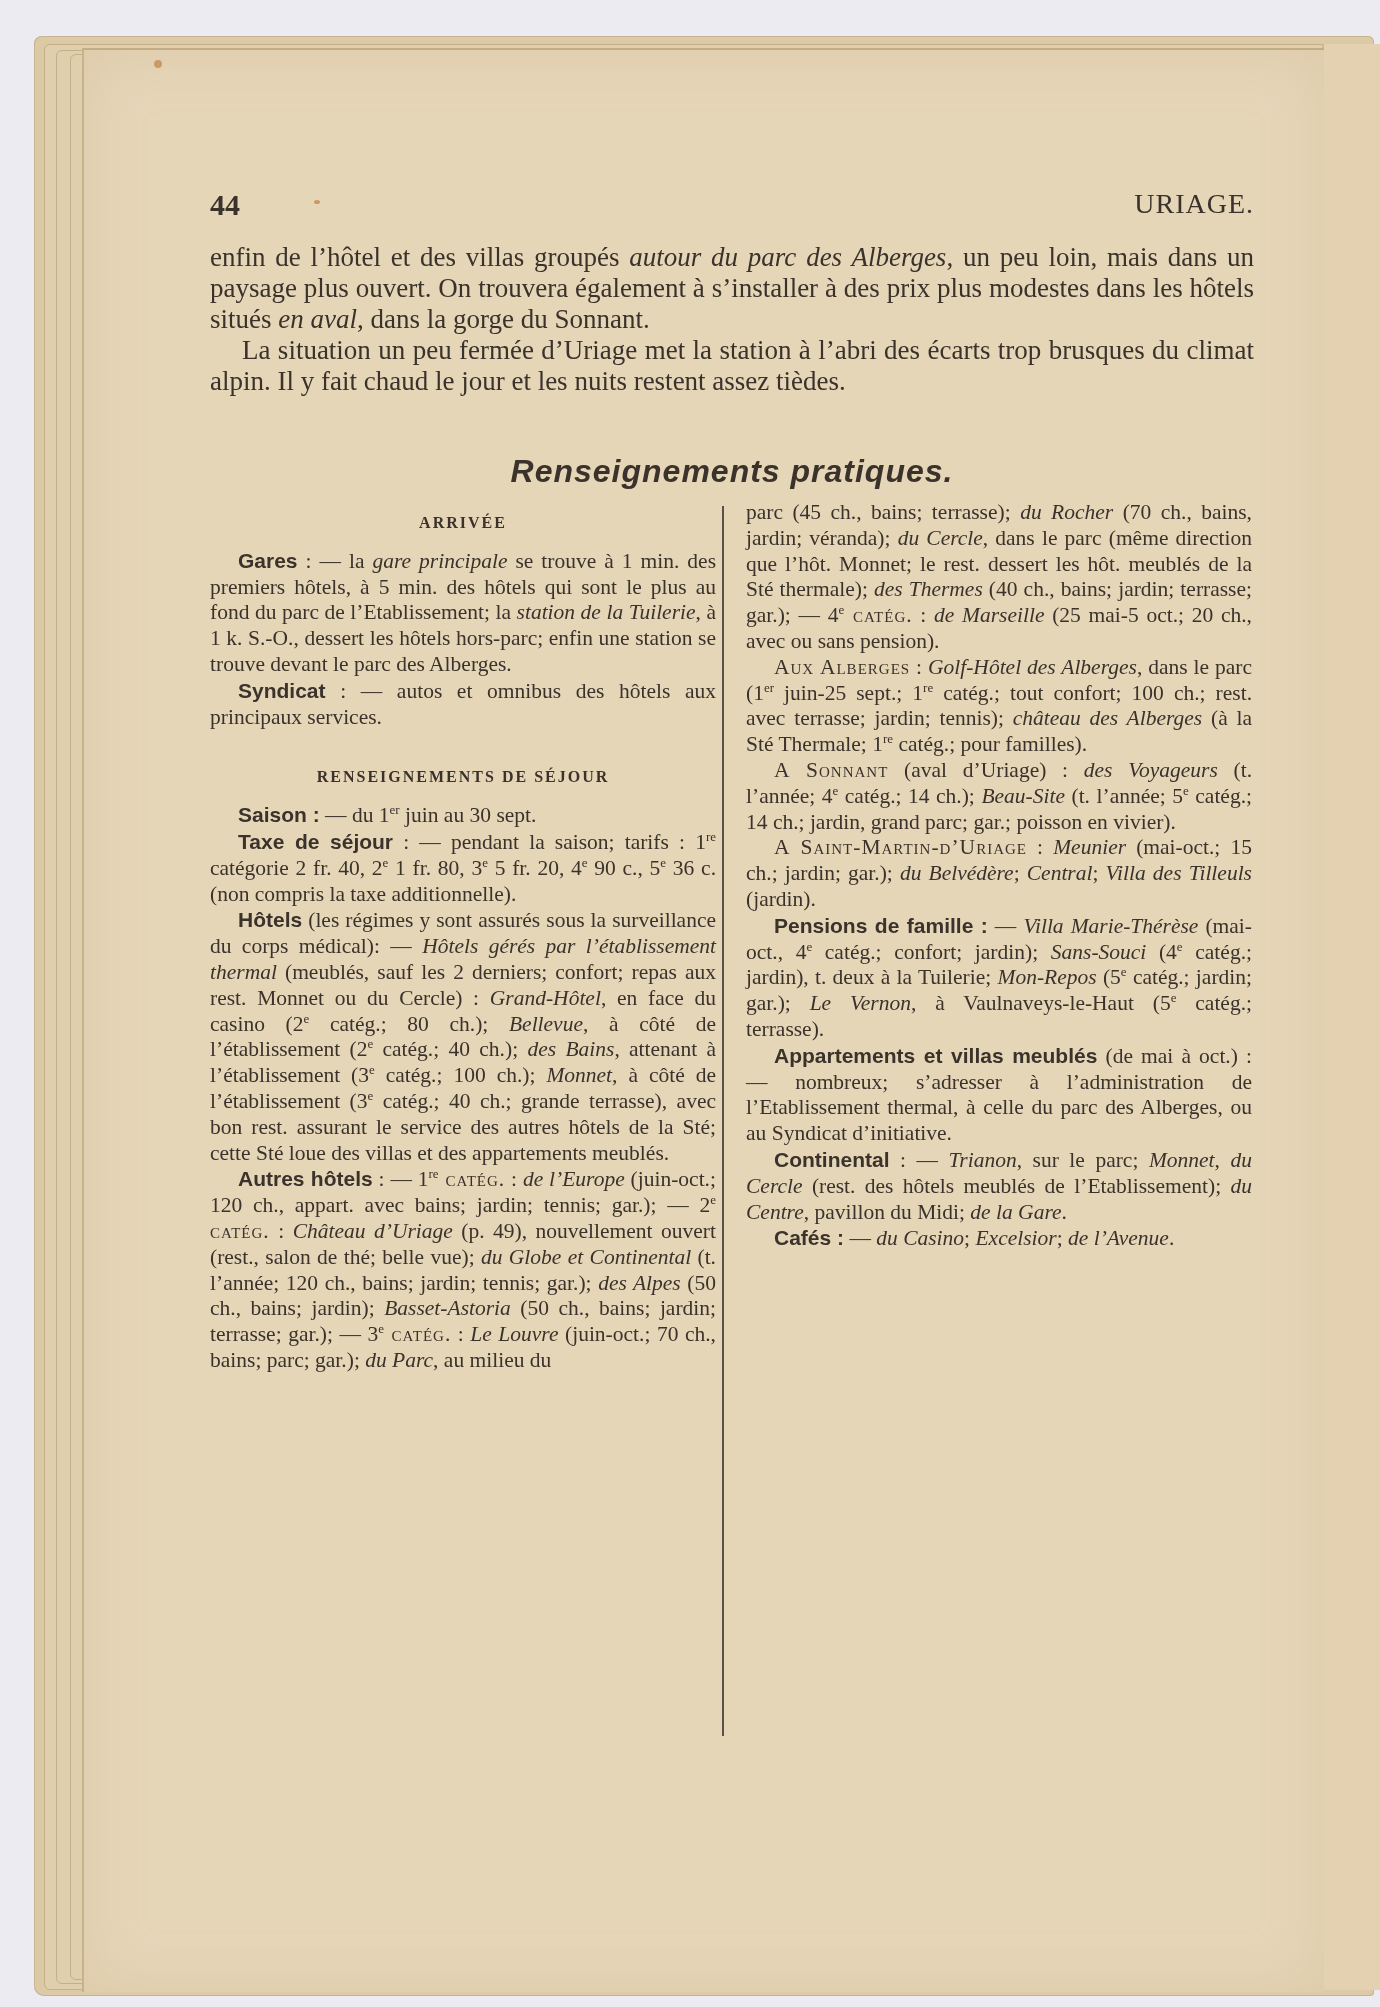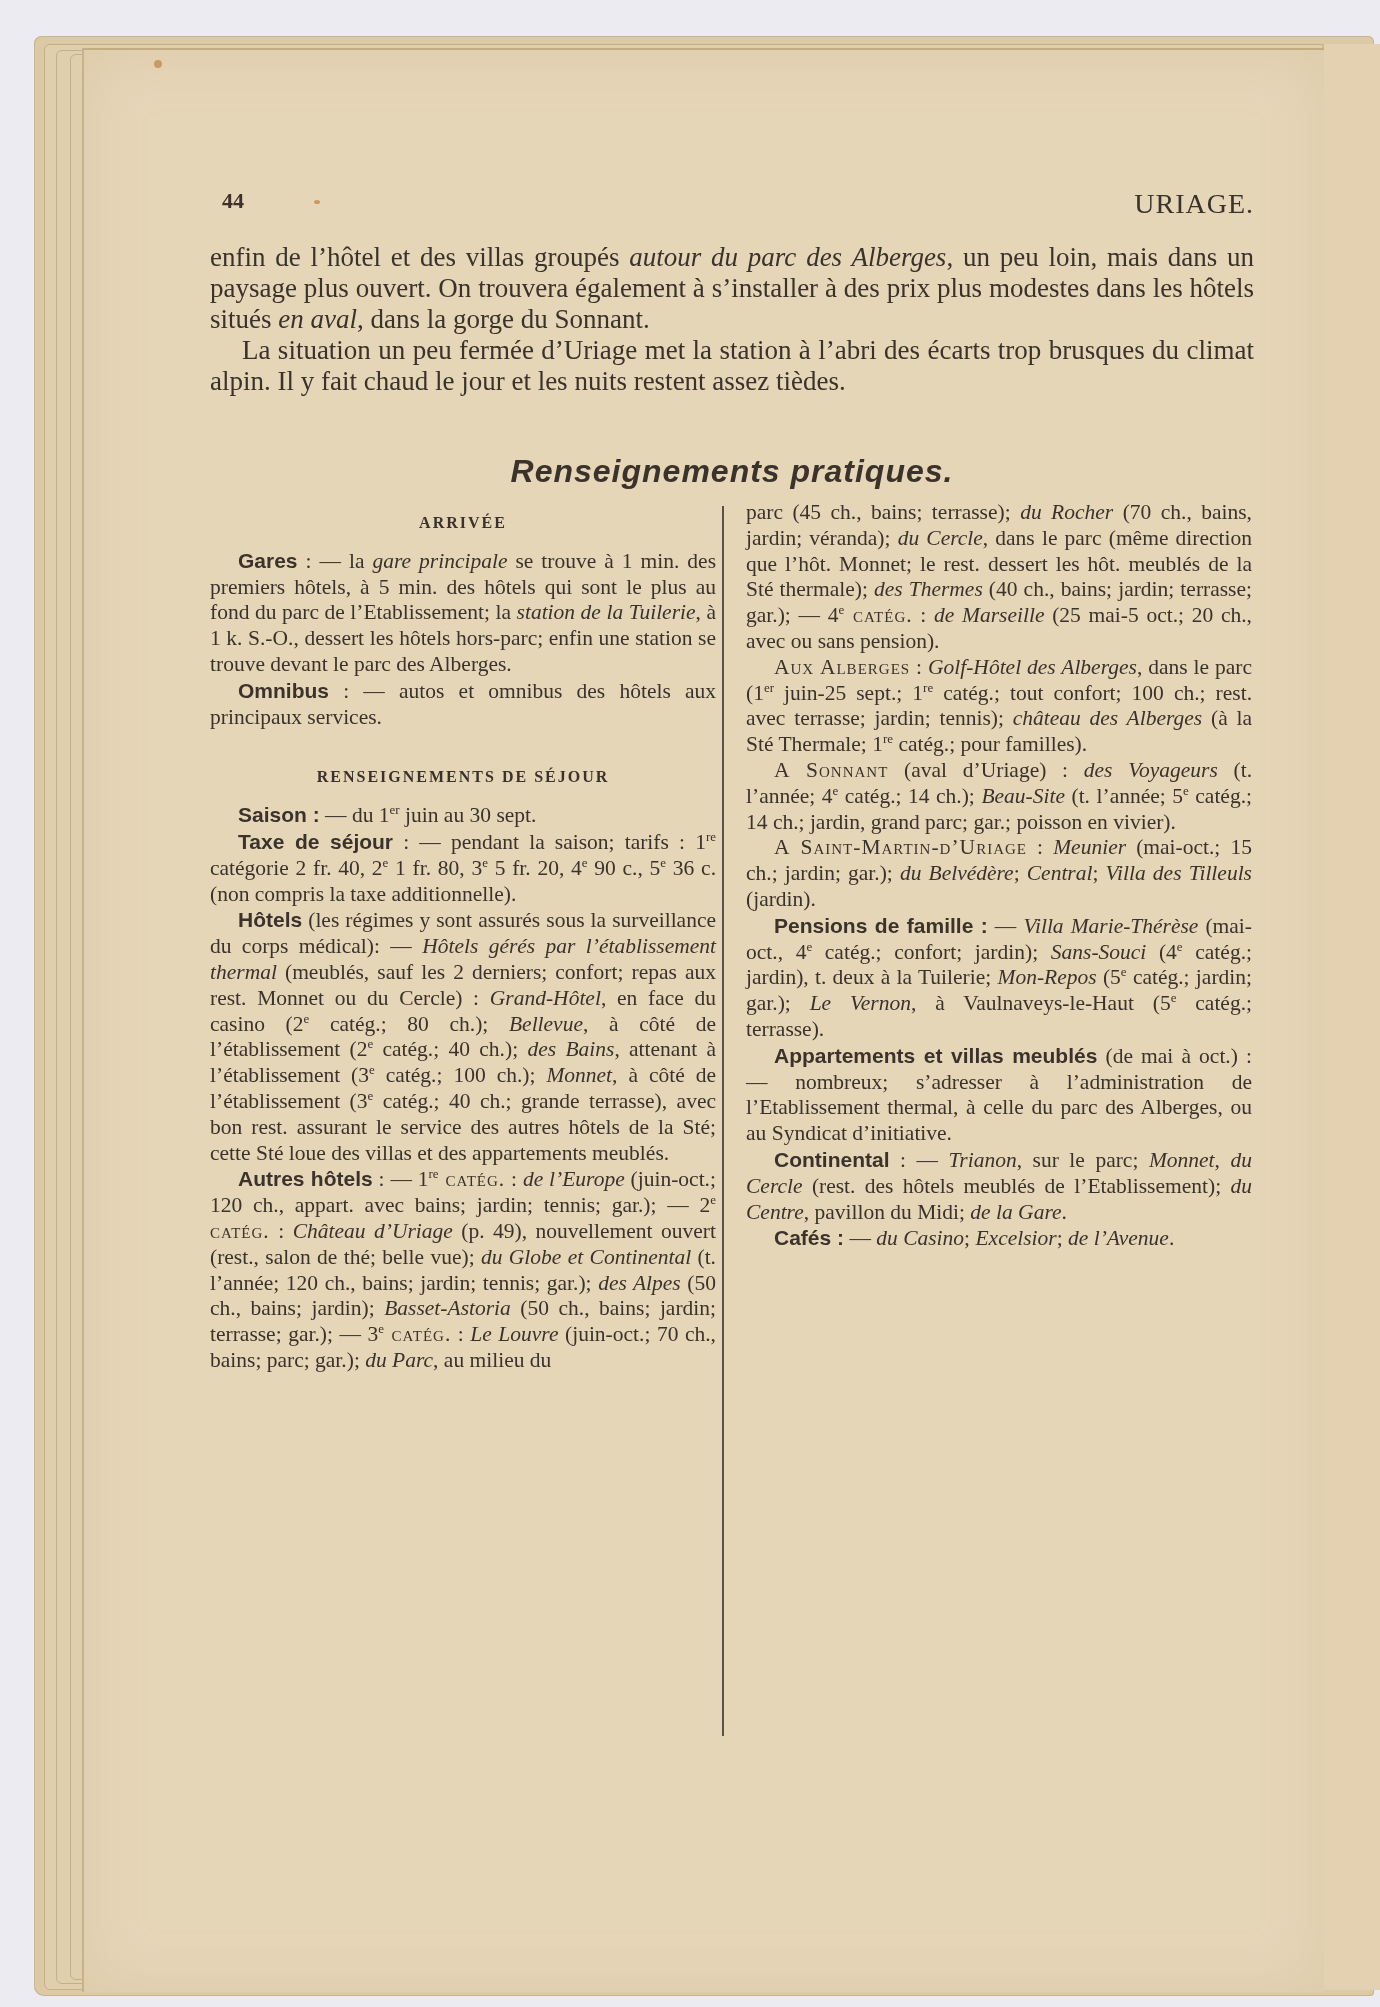--- a/index.html
+++ b/index.html
@@ -24,21 +24,21 @@
     background: #e6d6b8;
     border-left: 2px solid #c7b28b; border-top: 2px solid #c2ac84;
     box-shadow: inset 0 0 60px rgba(190,165,120,0.25);
   }
   .right-strip {
     position: absolute; left: 1322px; top: 44px; width: 58px; height: 1946px;
     background: #e3d1b1; border-left: 2px solid #cdb894;
   }
   .content { position: absolute; left: 210px; top: 188px; width: 1044px; }
   .running-head { position: relative; height: 36px; }
-  .page-num { position: absolute; left: 12px; top: 0; font-size: 22px; font-weight: bold; font-family: "Liberation Serif", serif; }
+  .page-num { position: absolute; left: 0; top: 0; font-size: 30px; font-weight: bold; font-family: "Liberation Serif", serif; }
   .head-title { position: absolute; left: 0; right: 0; text-align: right; font-size: 28px; letter-spacing: 1px; }
   .intro { margin-top: 18px; font-size: 27px; line-height: 31px; text-align: justify; }
   .intro p { margin: 0; }
   .intro p.indent { text-indent: 32px; }
   .section-title {
     text-align: center; font-style: italic; font-weight: bold;
     font-family: "Liberation Sans", "DejaVu Sans", sans-serif;
     font-size: 32px; margin-top: 56px; letter-spacing: 1px;
   }
   .columns { display: flex; margin-top: 10px; }
@@ -82,21 +82,21 @@
     <p><span>enfin de l’hôtel et des villas groupés </span><i>autour du parc des Alberges</i><span>, un peu loin, mais dans un paysage plus ouvert. On trouvera également à s’installer à des prix plus modestes dans les hôtels situés </span><i>en aval</i><span>, dans la gorge du Sonnant.</span></p>
     <p class="indent">La situation un peu fermée d’Uriage met la station à l’abri des écarts trop brusques du climat alpin. Il y fait chaud le jour et les nuits restent assez tièdes.</p>
   </div>
 
   <div class="section-title">Renseignements pratiques.</div>
 
   <div class="columns">
     <div class="col col-left">
       <div class="subhead first">ARRIVÉE</div>
       <p><span class="lead">Gares</span><span> : — la </span><i>gare principale</i><span> se trouve à 1 min. des premiers hôtels, à 5 min. des hôtels qui sont le plus au fond du parc de l’Etablissement; la </span><i>station de la Tuilerie</i><span>, à 1 k. S.-O., dessert les hôtels hors-parc; enfin une station se trouve devant le parc des Alberges.</span></p>
-      <p><span class="lead">Omnibus</span><span> : — autos et omnibus des hôtels aux principaux services.</span></p>
+      <p><span class="lead">Syndicat</span><span> : — autos et omnibus des hôtels aux principaux services.</span></p>
 
       <div class="subhead gap">RENSEIGNEMENTS DE SÉJOUR</div>
       <p><span class="lead">Saison :</span><span> — du 1</span><sup>er</sup><span> juin au 30 sept.</span></p>
       <p><span class="lead">Taxe de séjour</span><span> : — pendant la saison; tarifs : 1</span><sup>re</sup><span> catégorie 2 fr. 40, 2</span><sup>e</sup><span> 1 fr. 80, 3</span><sup>e</sup><span> 5 fr. 20, 4</span><sup>e</sup><span> 90 c., 5</span><sup>e</sup><span> 36 c. (non compris la taxe additionnelle).</span></p>
       <p><span class="lead">Hôtels</span><span> (les régimes y sont assurés sous la surveillance du corps médical): — </span><i>Hôtels gérés par l’établissement thermal</i><span> (meublés, sauf les 2 derniers; confort; repas aux rest. Monnet ou du Cercle) : </span><i>Grand-Hôtel</i><span>, en face du casino (2</span><sup>e</sup><span> catég.; 80 ch.); </span><i>Bellevue</i><span>, à côté de l’établissement (2</span><sup>e</sup><span> catég.; 40 ch.); </span><i>des Bains</i><span>, attenant à l’établissement (3</span><sup>e</sup><span> catég.; 100 ch.); </span><i>Monnet</i><span>, à côté de l’établissement (3</span><sup>e</sup><span> catég.; 40 ch.; grande terrasse), avec bon rest. assurant le service des autres hôtels de la Sté; cette Sté loue des villas et des appartements meublés.</span></p>
       <p><span class="lead">Autres hôtels</span><span> : — 1</span><sup>re</sup><span class="sc"> catég.</span><span> : </span><i>de l’Europe</i><span> (juin-oct.; 120 ch., appart. avec bains; jardin; tennis; gar.); — 2</span><sup>e</sup><span class="sc"> catég.</span><span> : </span><i>Château d’Uriage</i><span> (p. 49), nouvellement ouvert (rest., salon de thé; belle vue); </span><i>du Globe et Continental</i><span> (t. l’année; 120 ch., bains; jardin; tennis; gar.); </span><i>des Alpes</i><span> (50 ch., bains; jardin); </span><i>Basset-Astoria</i><span> (50 ch., bains; jardin; terrasse; gar.); — 3</span><sup>e</sup><span class="sc"> catég.</span><span> : </span><i>Le Louvre</i><span> (juin-oct.; 70 ch., bains; parc; gar.); </span><i>du Parc</i><span>, au milieu du</span></p>
     </div>
 
     <div class="col-rule"></div>
 

